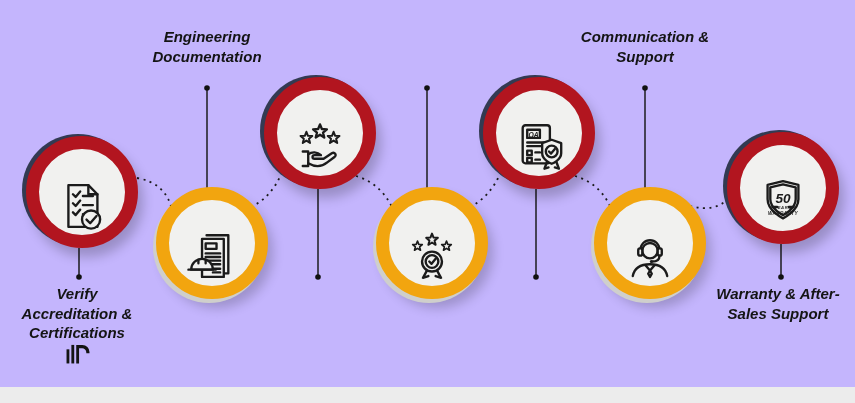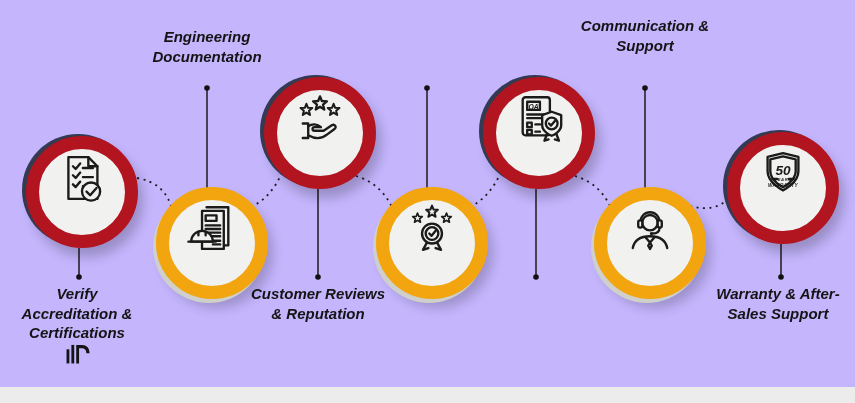--- a/index.html
+++ b/index.html
@@ -4,21 +4,21 @@
 <style>
   html,body{margin:0;padding:0;background:#ececec;}
   #canvas{
     position:relative;width:855px;height:387px;background:#c4b5fd;
     font-family:"Liberation Sans","DejaVu Sans",sans-serif;overflow:hidden;font-style:italic;
   }
   .conn-layer{position:absolute;left:0;top:0;width:855px;height:403px;pointer-events:none;}
   .circle{
     position:absolute;width:86px;height:86px;border-radius:50%;
     background:#f1f1ef;border:13px solid #b2151f;
-    display:flex;align-items:flex-start;justify-content:center;
+    display:flex;align-items:flex-end;justify-content:center;
   }
   .circle.red{
     border-color:#b2151f;
     box-shadow:-4px -2px 0 0 #333a52, 5px 9px 12px rgba(0,0,0,.22);
   }
   .circle.yellow{
     border-color:#f2a50f;
     box-shadow:-3px 4px 0 0 #cfcfcc, 5px 9px 12px rgba(0,0,0,.20);
   }
   .circle svg{display:block;}
@@ -75,28 +75,26 @@
       <path d="M251 207 Q272 197 282 172"></path>
       <path d="M356 176 Q380 183 392 207"></path>
       <path d="M470 207 Q490 197 501 172"></path>
       <path d="M575 176 Q599 183 610 206"></path>
       <path d="M690 206 Q716 213 730 197"></path>
     </g>
   </svg>
 
   <div class="step-label" style="left:207px;top:27px">Engineering
 Documentation</div>
-  <div class="step-label" style="left:645px;top:16px">Communication &amp;
+  <div class="step-label" style="left:645px;top:27px">Communication &amp;
 Support</div>
 
   <div class="step-label" style="left:77px;top:284px">Verify
 Accreditation &amp;
 Certifications</div>
-  <div class="step-label" style="left:318px;top:284px">Customer Reviews
-&amp; Reputation</div>
   <div class="step-label" style="left:778px;top:284px">Warranty &amp; After-
 Sales Support</div>
 
   <div class="circle red" style="left:26px;top:136px">
     <svg width="58" height="58" viewBox="0 0 64 64">
       <path class="icon-line icon-fill" d="M17 9 H39 L49 19 V55 H17 Z"></path>
       <path class="icon-line" d="M39 9 V19 H49"></path>
       <path class="icon-line" d="M22 19 l3 3 5 -6 M33 21 H44"></path>
       <path class="icon-line" d="M22 29 l3 3 5 -6 M33 31 H44"></path>
       <path class="icon-line" d="M22 39 l3 3 5 -6 M33 41 H37"></path>

